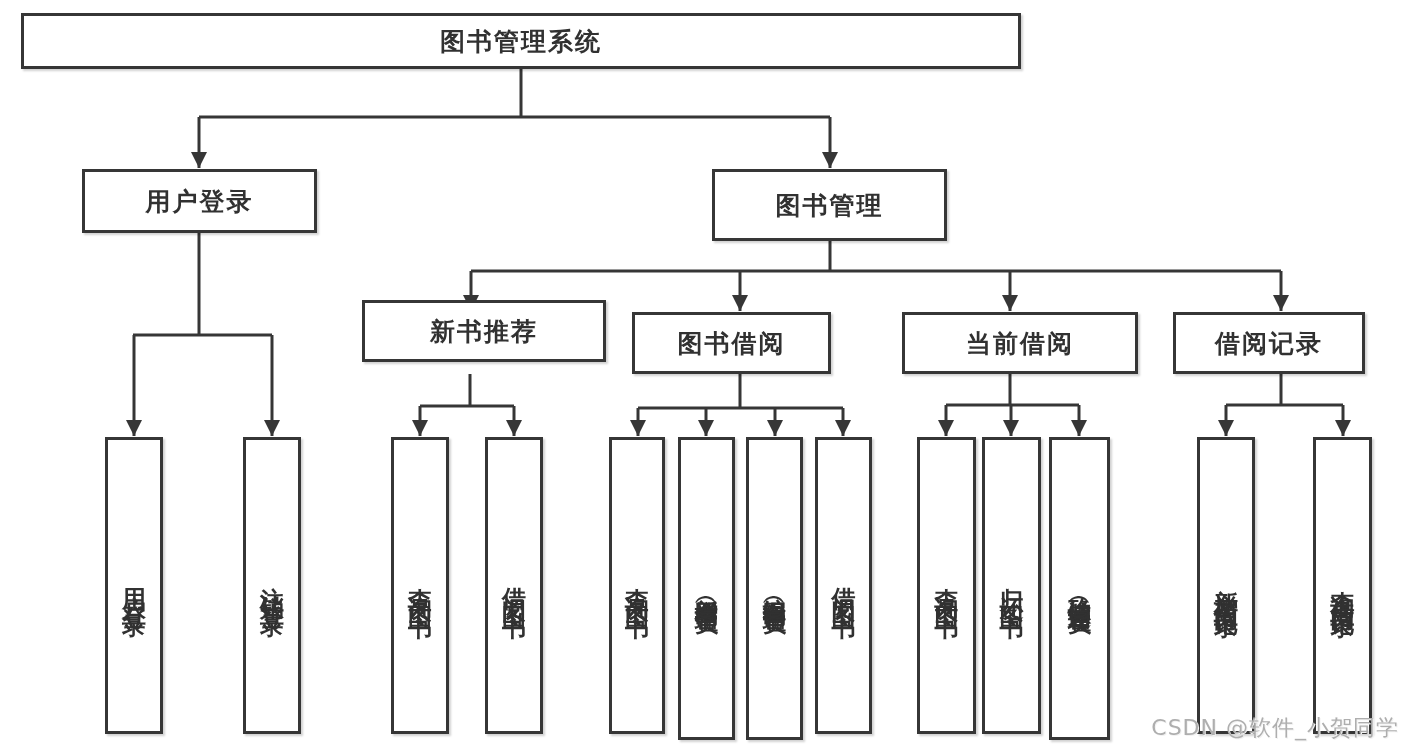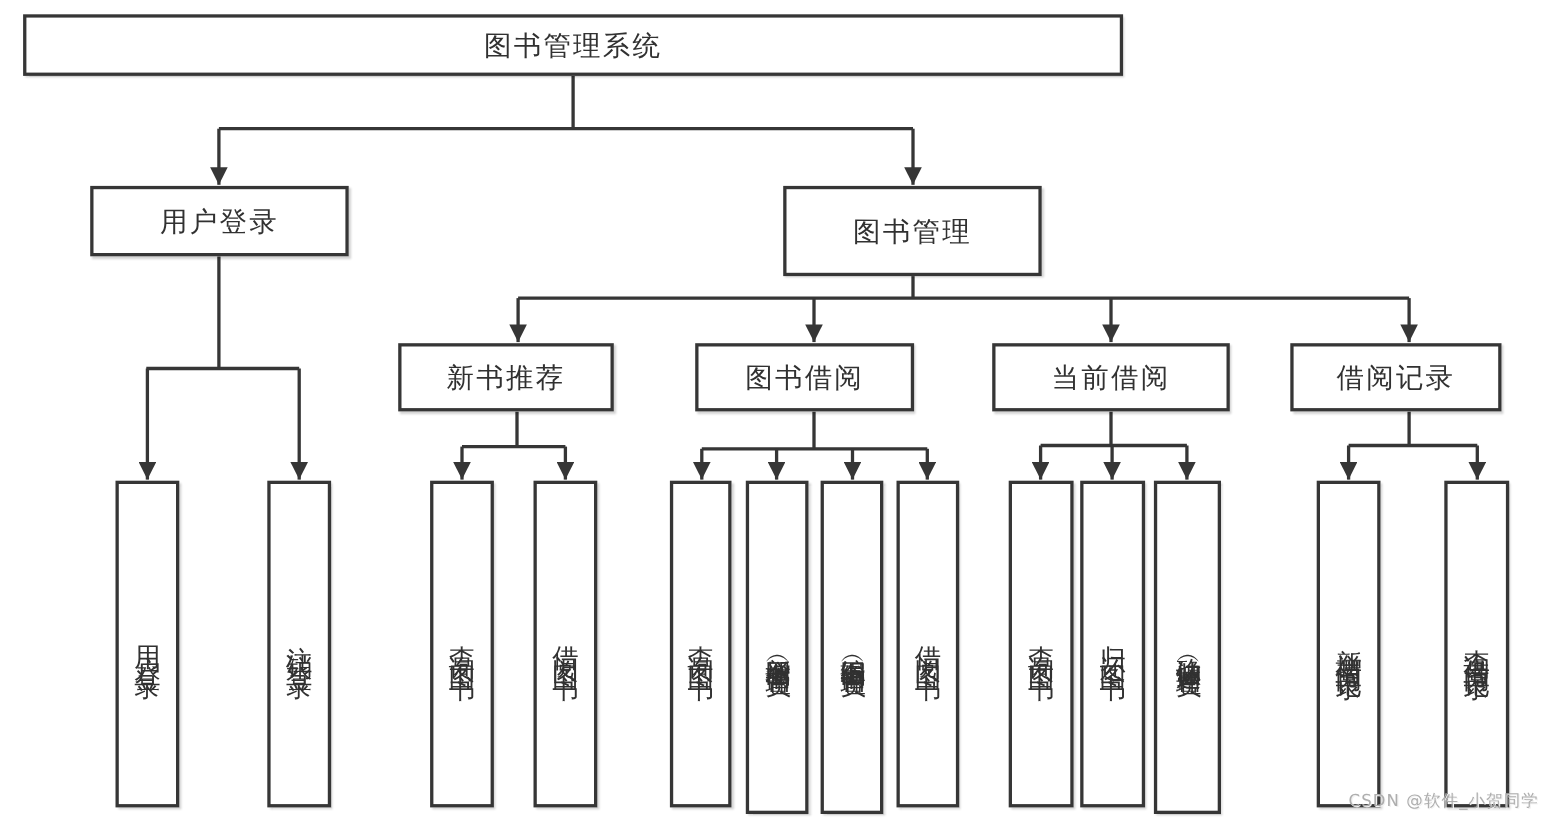--- a/index.html
+++ b/index.html
@@ -7,29 +7,30 @@
     position:relative;width:1405px;height:747px;background:#ffffff;
     font-family:"DejaVu Sans","Liberation Sans",sans-serif;
     color:#333333;overflow:hidden;
   }
   svg.wires{position:absolute;left:0;top:0;width:1405px;height:747px;}
   .node{
     position:absolute;box-sizing:border-box;background:#ffffff;
     border:3px solid #363636;display:flex;align-items:center;justify-content:center;
     font-size:25px;letter-spacing:2px;color:#313131;text-align:center;
     box-shadow:2px 2px 2px rgba(0,0,0,0.18);
+    font-weight:bold;
   }
   .node.v{
     writing-mode:vertical-rl;text-orientation:upright;
     font-size:24px;letter-spacing:9px;line-height:1;padding:4px 0;
   }
   .node.v.med{letter-spacing:5px;}
   .node.v.long{font-size:23px;letter-spacing:2px;}
   .watermark{
-    position:absolute;top:714px;right:6px;font-size:15px;line-height:28px;
+    position:absolute;top:714px;right:6px;font-size:22px;line-height:28px;
     color:#aeaeae;letter-spacing:1px;text-shadow:1px 1px 0 #f2f2f2;
   }
 </style>
 </head>
 <body>
 
 <div class="stage">
 
   <svg class="wires" viewBox="0 0 1405 747" xmlns="http://www.w3.org/2000/svg">
     <defs>
@@ -70,25 +71,25 @@
 
       <path d="M1281 374 V405 M1226 405 H1343"></path>
       <line x1="1226" y1="405" x2="1226" y2="436" marker-end="url(#arrow)"></line>
       <line x1="1343" y1="405" x2="1343" y2="436" marker-end="url(#arrow)"></line>
     </g>
   </svg>
 
   <div class="node" style="left:21px;top:13px;width:1000px;height:56px">图书管理系统</div>
 
   <div class="node" style="left:82px;top:169px;width:235px;height:64px">用户登录</div>
-  <div class="node" style="left:712px;top:169px;width:235px;height:82px">图书管理</div>
+  <div class="node" style="left:712px;top:169px;width:235px;height:72px">图书管理</div>
 
-  <div class="node" style="left:362px;top:312px;width:196px;height:62px">新书推荐</div>
+  <div class="node" style="left:362px;top:300px;width:244px;height:62px">新书推荐</div>
   <div class="node" style="left:632px;top:312px;width:199px;height:62px">图书借阅</div>
-  <div class="node" style="left:902px;top:312px;width:216px;height:62px">当前借阅</div>
+  <div class="node" style="left:902px;top:312px;width:236px;height:62px">当前借阅</div>
   <div class="node" style="left:1173px;top:312px;width:192px;height:62px">借阅记录</div>
 
   <div class="node v" style="left:105px;top:437px;width:58px;height:297px">用户登录</div>
   <div class="node v" style="left:243px;top:437px;width:58px;height:297px">注销登录</div>
 
   <div class="node v" style="left:391px;top:437px;width:58px;height:297px">查询图书</div>
   <div class="node v" style="left:485px;top:437px;width:58px;height:297px">借阅图书</div>
 
   <div class="node v" style="left:609px;top:437px;width:56px;height:297px">查询图书</div>
   <div class="node v long" style="left:678px;top:437px;width:57px;height:303px">新增图书（管理员）</div>

